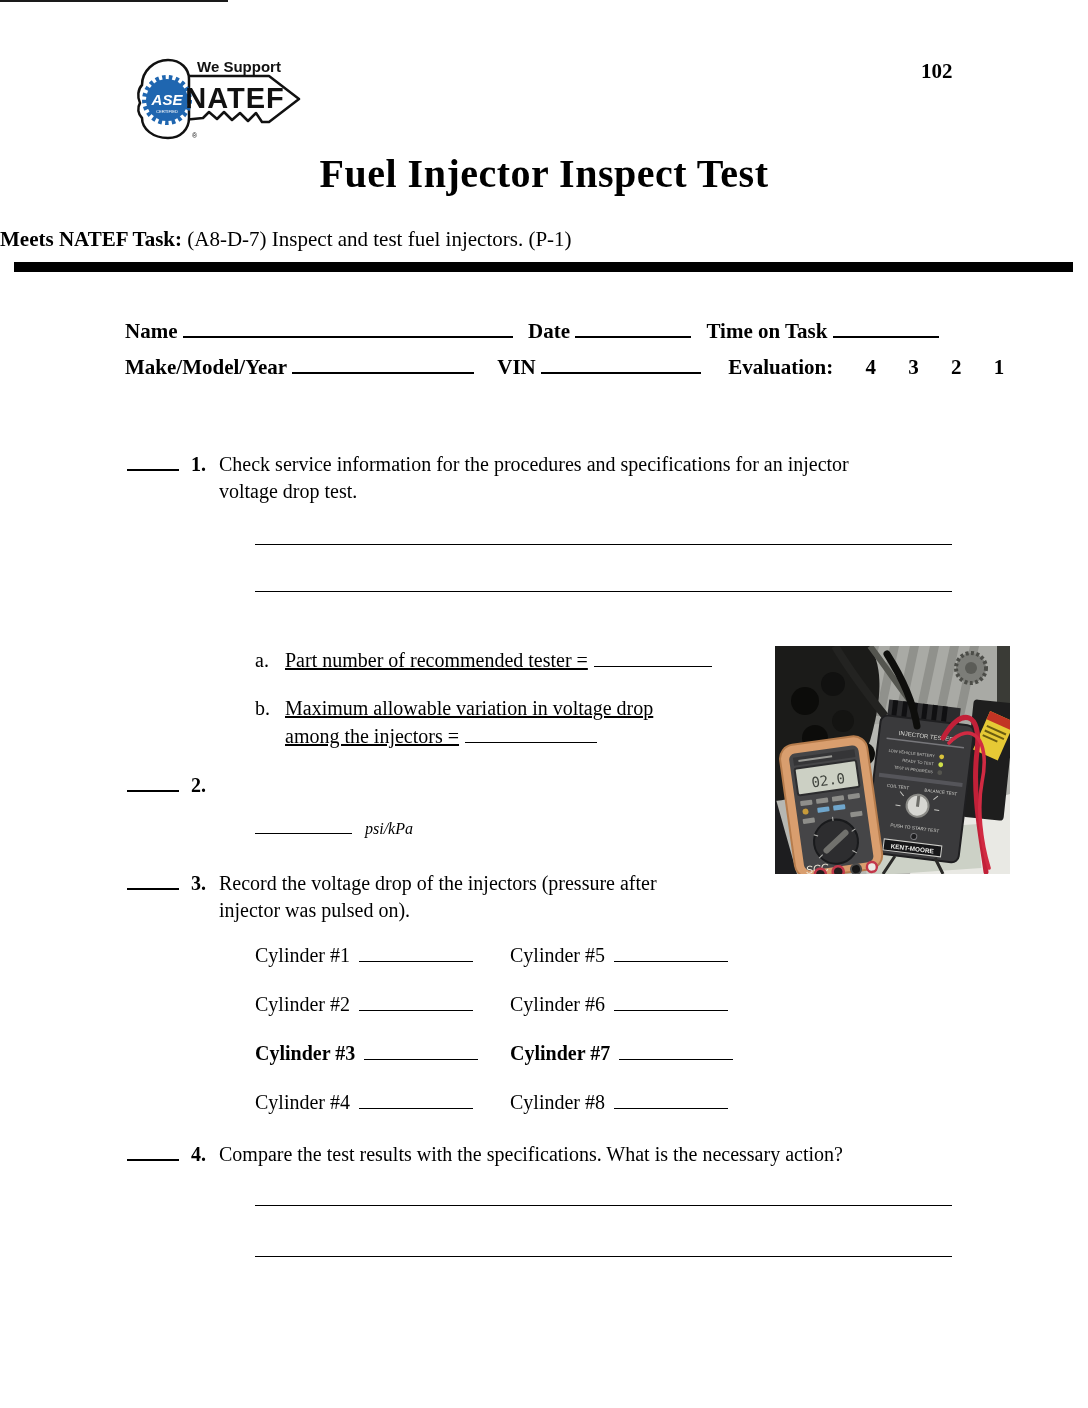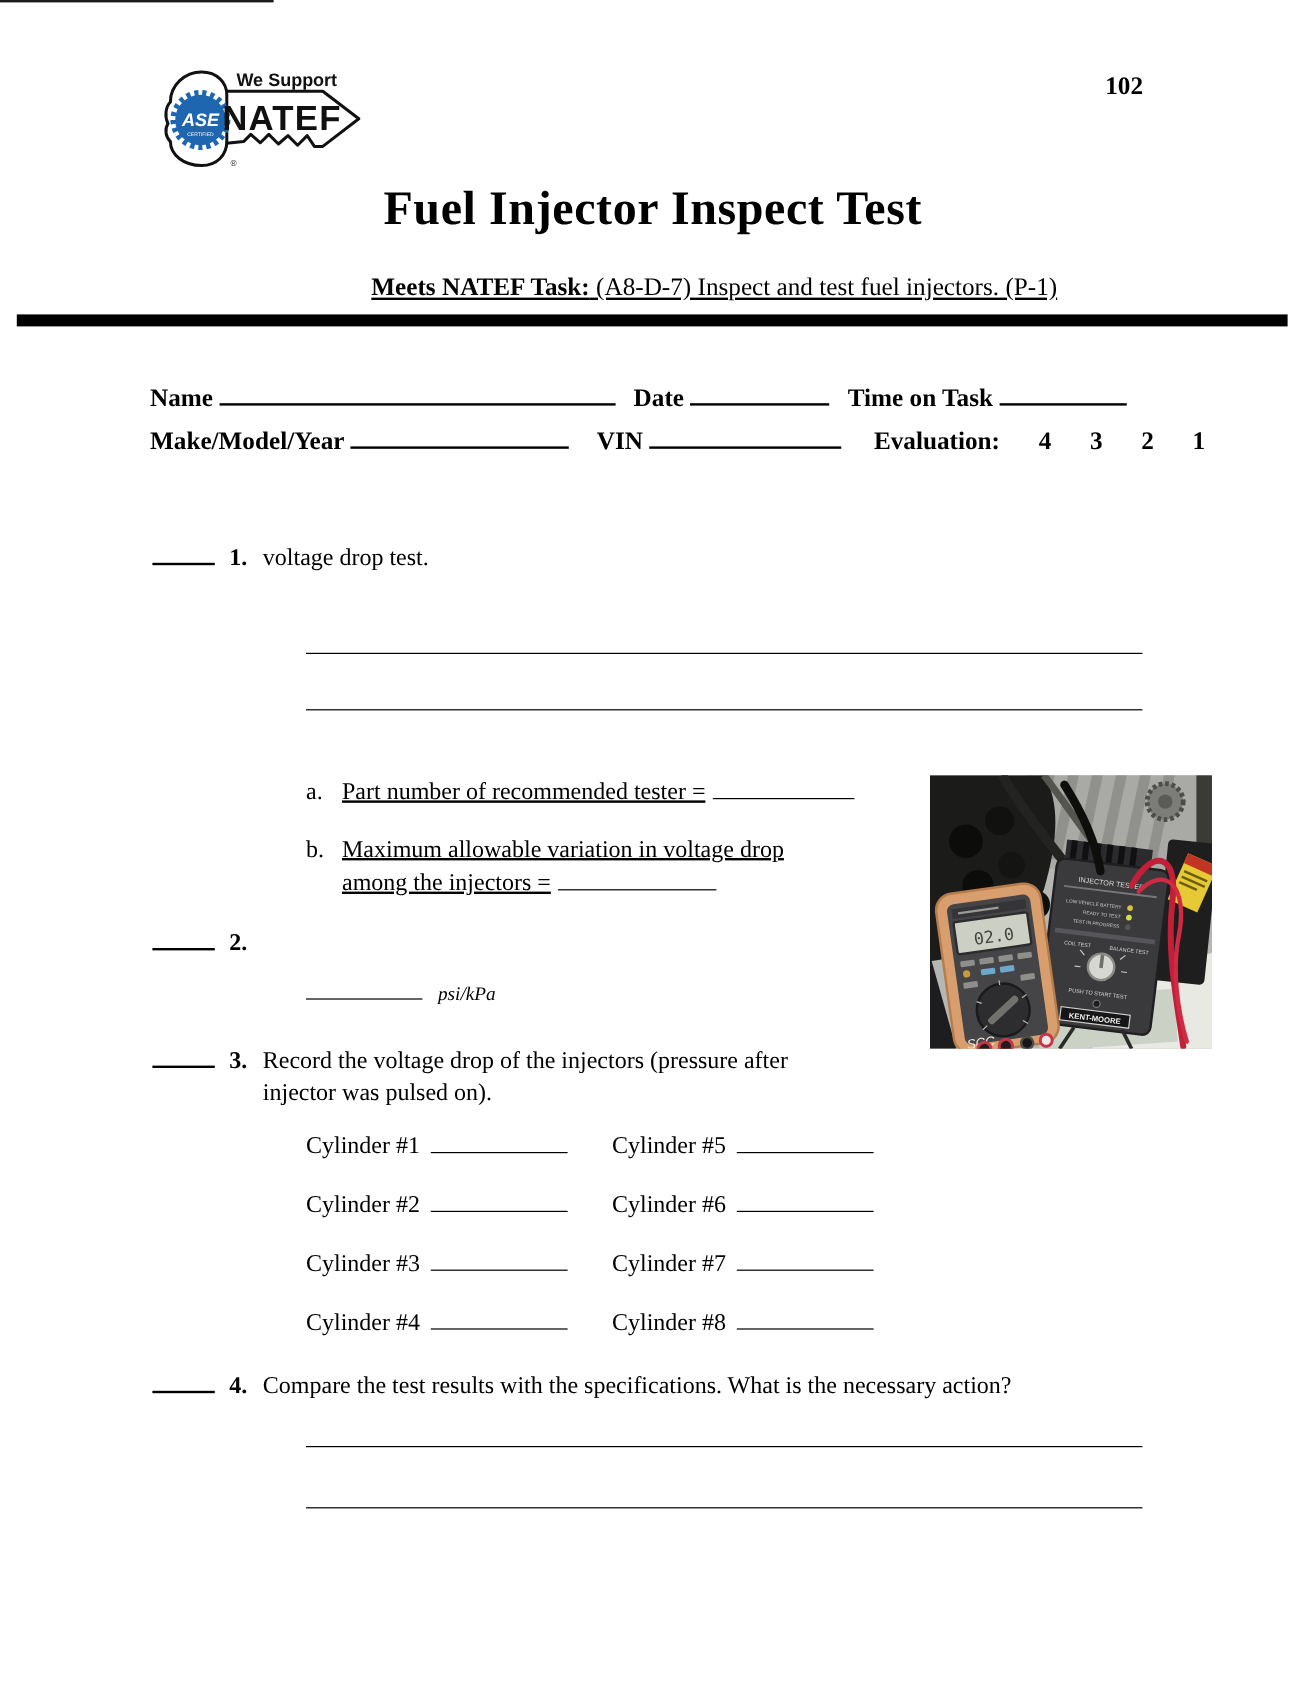--- a/index.html
+++ b/index.html
@@ -14,21 +14,21 @@
   .abs { position:absolute; }
 
   
   .scan-line { top:0; left:0; width:228px; height:2px; background:#1a1a1a; }
 
   .page-num { top:59px; left:921px; font-size:21px; font-weight:bold; }
 
   .doc-title { top:150px; left:0; width:1088px; text-align:center;
                font-size:40px; font-weight:bold; letter-spacing:0.5px; }
 
-  .meets-line { top:227px; left:0; width:881px; text-align:right; font-size:21px;text-decoration:underline; }
+  .meets-line { top:227px; left:0; width:881px; text-align:left; font-size:21px; }
   .meets-line .lbl { font-weight:bold; }
 
   .rule { top:262px; left:14px; width:1059px; height:10px; background:#000; }
 
   .info-row { left:125px; font-size:21px; font-weight:bold; white-space:nowrap; }
   .info-row .blank { display:inline-block; border-bottom:2.5px solid #000; height:1em; vertical-align:baseline; }
   .row1 { top:315px; }
   .row2 { top:351px; }
   .eval-num { display:inline-block; margin-left:27px; }
 
@@ -106,20 +106,21 @@
   <span class="eval-num">4</span>
   <span class="eval-num">3</span>
   <span class="eval-num">2</span>
   <span class="eval-num">1</span>
 </div>
 
 <div class="abs q-row" style="top:449px;">
   <span class="score-blank"></span>
   <span class="q-num">1.</span>
   <div class="q-text">
+    <div>Check service information for the procedures and specifications for an injector</div>
     <div>voltage drop test.</div>
   </div>
 </div>
 
 <div class="abs answer-line" style="top:544px;"></div>
 <div class="abs answer-line" style="top:591px;"></div>
 
 <div class="abs sub-row" style="top:646px;">
   <span class="sub-letter">a.</span>
   <span class="sub-text">
@@ -295,21 +296,21 @@
 </div>
 
 <div class="abs cyl-row" style="top:944px;">
   <span class="cyl-cell-l"><span>Cylinder #1</span><span class="cyl-blank"></span></span>
   <span class="cyl-cell-r"><span>Cylinder #5</span><span class="cyl-blank"></span></span>
 </div>
 <div class="abs cyl-row" style="top:993px;">
   <span class="cyl-cell-l"><span>Cylinder #2</span><span class="cyl-blank"></span></span>
   <span class="cyl-cell-r"><span>Cylinder #6</span><span class="cyl-blank"></span></span>
 </div>
-<div class="abs cyl-row" style="top:1042px;">
+<div class="abs cyl-row" style="top:1042px;font-weight:bold;">
   <span class="cyl-cell-l"><span>Cylinder #3</span><span class="cyl-blank"></span></span>
   <span class="cyl-cell-r"><span>Cylinder #7</span><span class="cyl-blank"></span></span>
 </div>
 <div class="abs cyl-row" style="top:1091px;">
   <span class="cyl-cell-l"><span>Cylinder #4</span><span class="cyl-blank"></span></span>
   <span class="cyl-cell-r"><span>Cylinder #8</span><span class="cyl-blank"></span></span>
 </div>
 
 <div class="abs q-row" style="top:1139px;">
   <span class="score-blank"></span>

